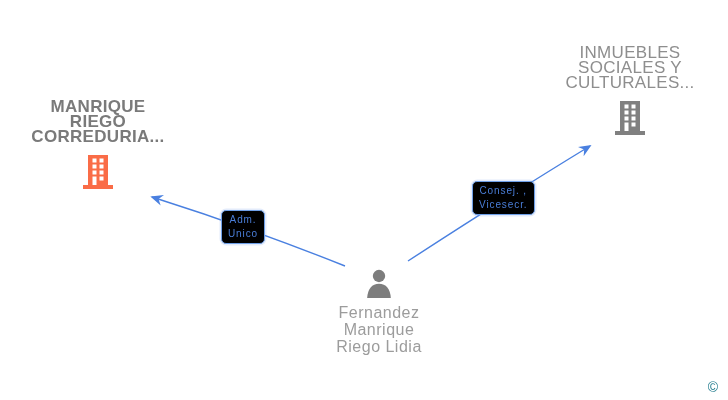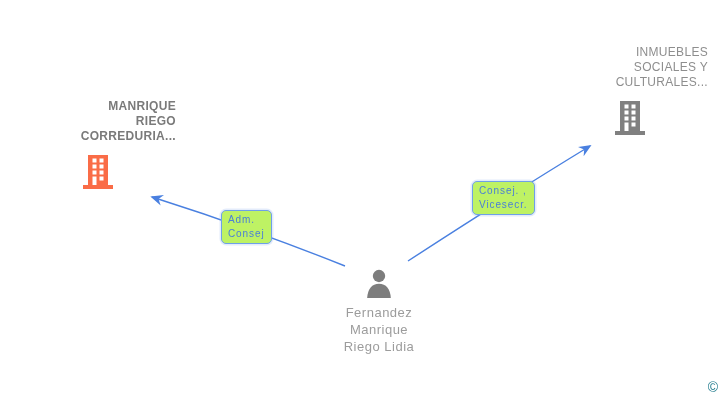--- a/index.html
+++ b/index.html
@@ -13,51 +13,51 @@
     font-family: "Liberation Sans", "DejaVu Sans", sans-serif;
   }
 
   svg.edges { position: absolute; left: 0; top: 0; z-index: 1; }
   svg.edges path.edge { fill: none; stroke: var(--edge-blue); stroke-width: 1.4; }
   #arrowhead path { fill: var(--edge-blue); }
 
   .node { position: absolute; z-index: 2; text-align: center; cursor: pointer; }
   .node-label { white-space: pre-line; }
 
-  .company-label { font-size: 12px; line-height: 15px; letter-spacing: 0.3px; text-align: right; }
+  .company-label { font-size: 17px; line-height: 15px; letter-spacing: 0.3px; }
   .company-main .company-label { font-weight: bold; color: var(--company-main-text); }
   .company-plain .company-label { color: var(--company-text); }
 
   .icon { display: block; margin: 0 auto; }
   .company-main .building-icon { color: var(--company-main-icon); }
   .company-plain .building-icon { color: var(--company-icon); }
   .building-icon { margin-top: 11px; }
 
   .person-icon { color: var(--person-icon); }
   .person-label {
     color: var(--person-text);
-    font-size: 13px;
+    font-size: 16px;
     line-height: 17px;
     letter-spacing: 0.5px;
     margin-top: 4px;
   }
 
   .edge-label {
     position: absolute;
     z-index: 3;
-    background: #bef264;
+    background: #000000;
     border: 1px solid var(--label-box-border);
     border-radius: 5px;
     color: var(--label-box-text);
     font-size: 10px;
     line-height: 14px;
     letter-spacing: 0.9px;
     padding: 2px 6px;
     white-space: pre-line;
-    text-align: left;
+    text-align: center;
     box-shadow: 0 0 0 1.5px rgba(130, 170, 235, 0.22);
   }
 
   .footer {
     position: absolute;
     right: 10px;
     bottom: 5px;
     z-index: 4;
     display: flex;
     align-items: baseline;
@@ -133,21 +133,21 @@
     <svg class="icon person-icon" width="32" height="32" viewBox="0 0 30 30">
       <circle cx="15" cy="7.5" r="5.8" fill="currentColor"></circle>
       <path d="M15,14.8 C8.4,14.8 4.4,19.6 3.9,28.2 L26.1,28.2 C25.6,19.6 21.6,14.8 15,14.8 Z" fill="currentColor"></path>
     </svg>
     <div class="node-label person-label">Fernandez
 Manrique
 Riego Lidia</div>
   </div>
 
   <div class="edge-label" style="left:221px; top:210px;">Adm.
-Consej</div>
+Unico</div>
 
   <div class="edge-label" style="left:472px; top:181px;">Consej. ,
 Vicesecr.</div>
 
   <div class="footer">
     <span class="copyright">©</span>
   </div>
 
 </div>
 

